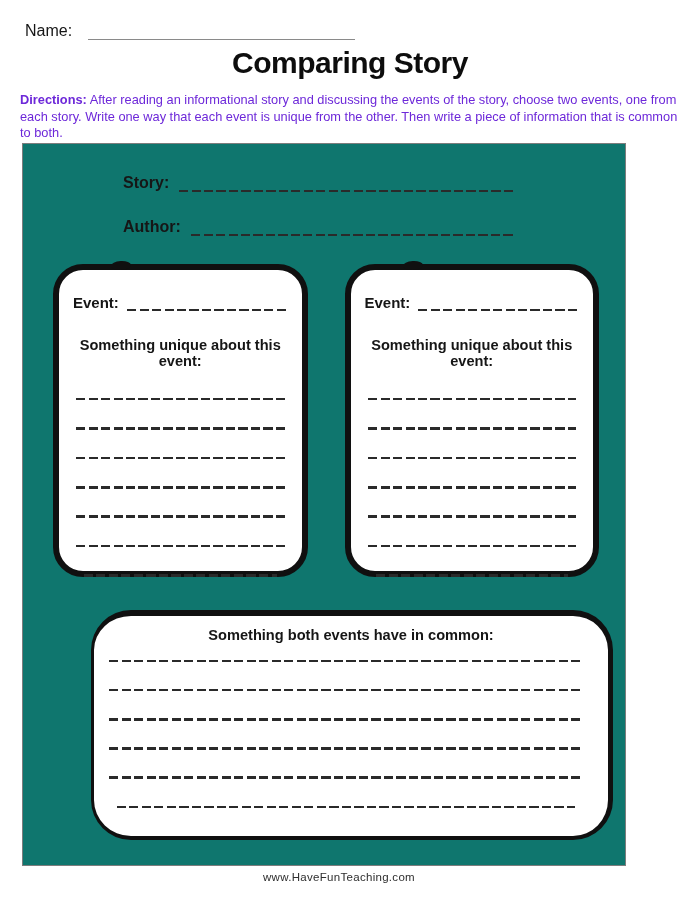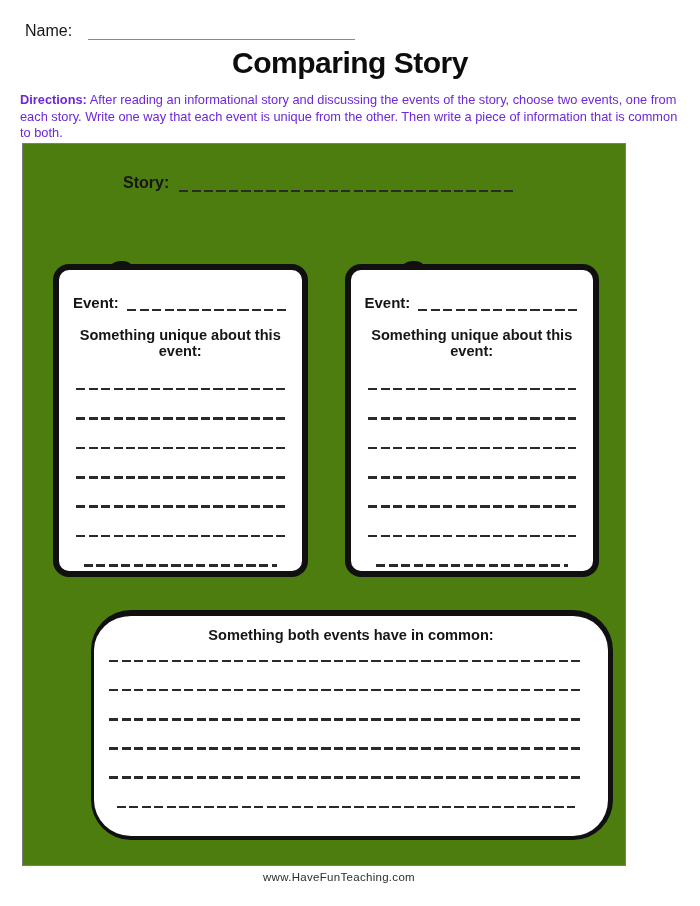--- a/index.html
+++ b/index.html
@@ -35,21 +35,21 @@
   }
   .directions{
     position:absolute;left:20px;top:92px;width:668px;
     font-size:12.8px;line-height:1.3;color:#6d28d9;
   }
   .directions b{font-weight:700;}
   
   .frame{
     position:absolute;left:22px;top:143px;width:604px;height:723px;
     border:1.5px solid var(--frame-border);
-    background:#4d7c0f;
+    background:#0f766e;
   }
   
   .field-row{
     position:absolute;left:100px;right:110px;
     display:flex;align-items:flex-end;
     font-size:16px;font-weight:700;
   }
   .field-row.story{top:30px;}
   .field-row.author{top:74px;}
   .dashline{
@@ -60,36 +60,36 @@
     background-repeat:no-repeat;
   }
   
   .event-boxes{
     position:absolute;left:30px;top:120px;right:26px;
     display:flex;gap:37px;
   }
   .event-box{
     position:relative;width:281px;height:313px;
     border:6px solid var(--box-border);
-    border-radius:16px;
+    border-radius:30px;
     background:#fff;
   }
   .blob{
     position:absolute;top:-9px;left:52px;width:20px;height:9px;
     background:var(--box-border);border-radius:50%;
     transform:rotate(-3deg);
   }
   .event-label-row{
     display:flex;align-items:flex-end;
     margin:24px 15px 0 14px;
     font-size:15px;font-weight:700;
   }
   .event-label-row .dashline{margin-left:8px;height:12px;}
   .unique-prompt{
-    margin-top:16px;text-align:center;
+    margin-top:26px;text-align:center;
     font-size:14.6px;font-weight:700;
   }
   .write-lines{margin:2px 17px 0 17px;}
   .write-line{height:29.4px;position:relative;}
   .write-line::after{
     content:"";position:absolute;left:0;right:0;bottom:0;height:2.5px;
     background:repeating-linear-gradient(90deg,var(--line-ink) 0 9px,transparent 9px 12.5px);
   }
   .write-line:last-child::after{left:8px;right:8px;}
   
@@ -124,20 +124,24 @@
 
 <p class="directions"><b>Directions:</b><span> After reading an informational story and discussing the events of the story, choose two events, one from each story. Write one way that each event is unique from the other. Then write a piece of information that is common to both.</span></p>
 
 <div class="frame">
 
   <div class="field-row story">
     <span>Story:</span>
     <span class="dashline"></span>
   </div>
 
+  <div class="field-row author">
+    <span>Author:</span>
+    <span class="dashline"></span>
+  </div>
 
   <div class="event-boxes">
 
     <section class="event-box">
       <span class="blob"></span>
       <div class="event-label-row">
         <span>Event:</span>
         <span class="dashline"></span>
       </div>
       <div class="unique-prompt">Something unique about this event:</div>

